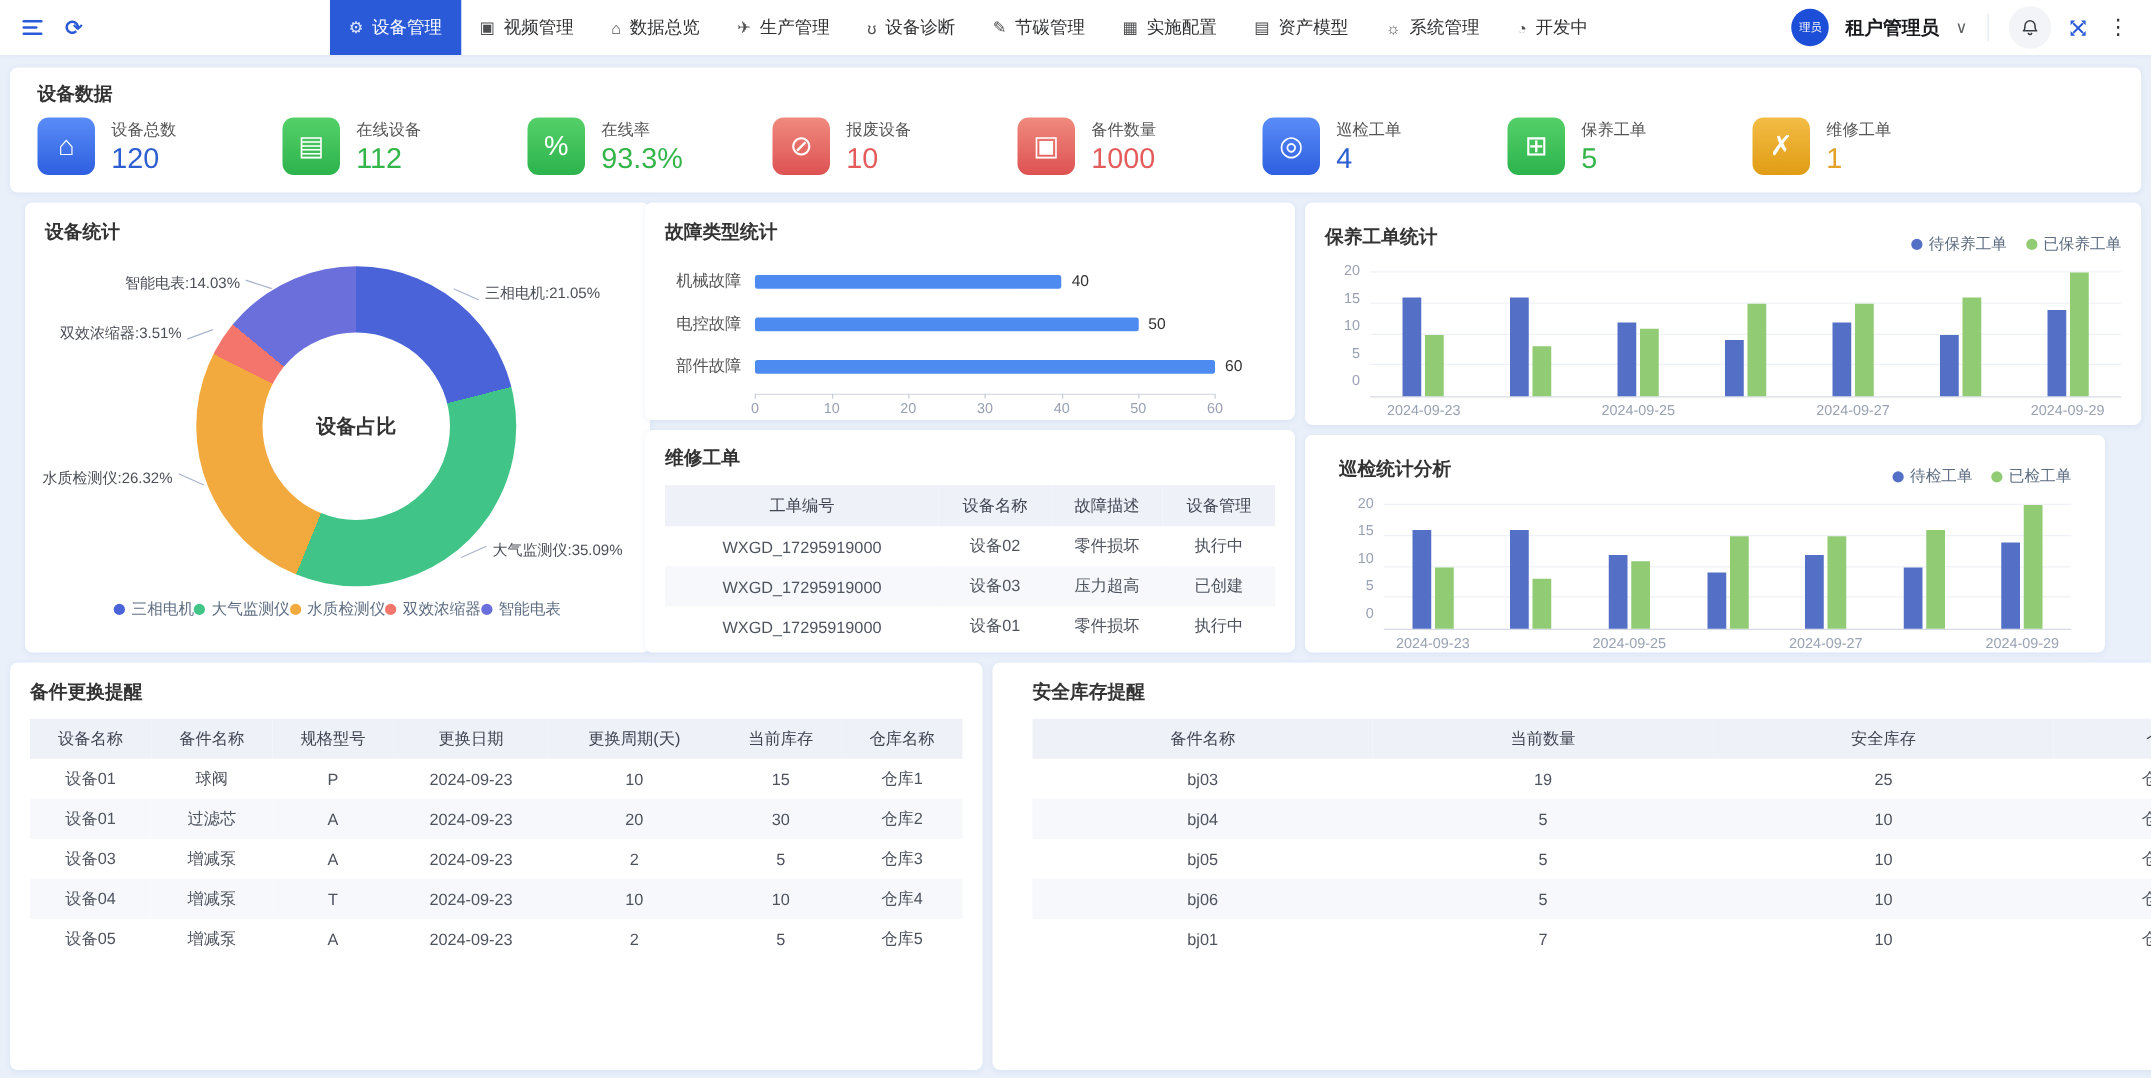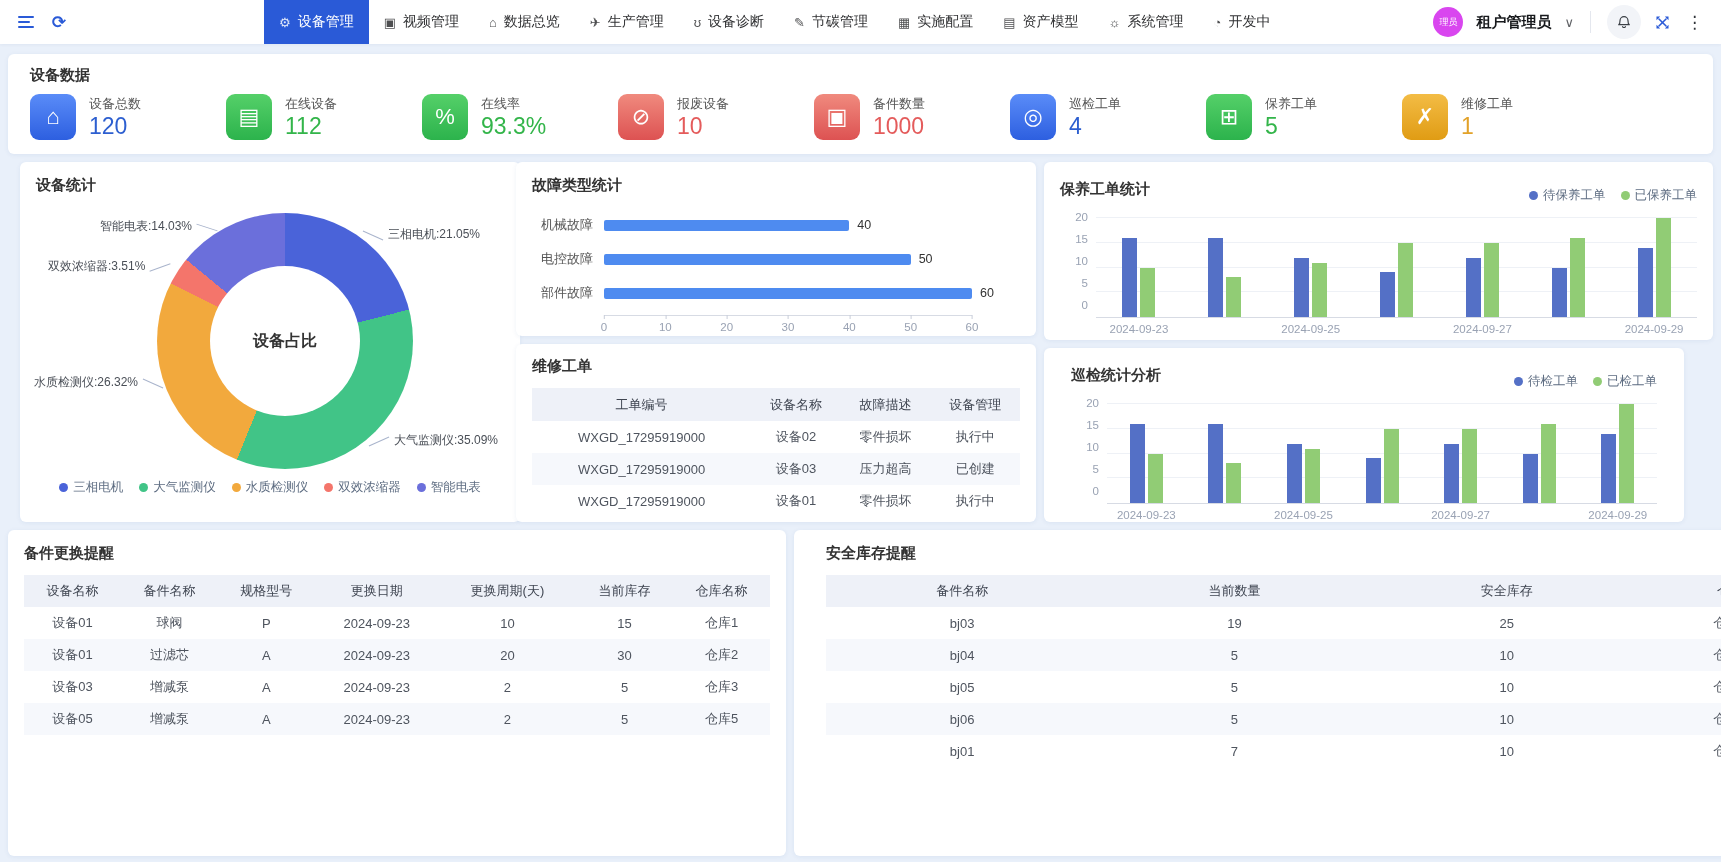--- a/index.html
+++ b/index.html
@@ -12,21 +12,21 @@
   .nav-left { display:flex; align-items:center; gap:18px; padding:0 18px; width:264px; }
   .ham { display:flex; flex-direction:column; gap:3px; cursor:pointer; }
   .ham i { display:block; height:2px; border-radius:1px; background:#2a5ad7; }
   .ham i:nth-child(1){width:16px}.ham i:nth-child(2){width:12px}.ham i:nth-child(3){width:16px}
   .refresh { color:#2a5ad7; font-size:17px; font-weight:bold; cursor:pointer; line-height:1; }
   .nav-menu { display:flex; align-items:stretch; }
   .nav-item { display:flex; align-items:center; gap:7px; padding:0 15px; font-size:14px; color:#303133; cursor:pointer; white-space:nowrap; }
   .nav-item.active { background:#2a5ad7; color:#fff; }
   .nav-ico { font-size:13px; opacity:.85; }
   .nav-right { margin-left:auto; display:flex; align-items:center; gap:13px; padding-right:16px; }
-  .avatar { width:30px; height:30px; border-radius:50%; background:#d946ef; color:#fff;
+  .avatar { width:30px; height:30px; border-radius:50%; background:#1d4ed8; color:#fff;
     font-size:9px; display:flex; align-items:center; justify-content:center; cursor:pointer; }
   .uname { font-size:15px; color:#17191c; font-weight:600; cursor:pointer; }
   .chev { color:#606266; font-size:13px; cursor:pointer; }
   .vdiv { width:1px; height:22px; background:#e4e7ee; margin:0 3px; }
   .bell-wrap { width:34px; height:34px; background:#f2f4f8; border-radius:50%;
     display:flex; align-items:center; justify-content:center; cursor:pointer; }
   .sq-btn { display:flex; align-items:center; justify-content:center; cursor:pointer; }
   .dots { color:#2f3338; font-size:17px; cursor:pointer; padding:0 2px; }
 
   
@@ -57,21 +57,21 @@
   .donut-ring { position:absolute; left:137px; top:51px; width:256px; height:256px; border-radius:50%; }
   .donut-hole { position:absolute; left:190px; top:104px; width:150px; height:150px; background:#fff; border-radius:50%;
     display:flex; align-items:center; justify-content:center; }
   .center-label { font-size:16px; font-weight:700; color:#333; }
   .callout { position:absolute; font-size:12px; color:#4a4f57; white-space:nowrap; }
   .co0{left:368px;top:64px}  .co1{left:374px;top:270px} .co2{left:14px;top:212px} .co3{left:28px;top:96px} .co4{left:80px;top:56px}
   .callout::before { content:""; position:absolute; width:22px; height:1px; background:#a9b4cc; top:9px; }
   .co0::before{left:-26px;transform:rotate(24deg)} .co1::before{left:-26px;transform:rotate(-24deg)}
   .co2::before{right:-26px;transform:rotate(24deg)} .co3::before{right:-26px;transform:rotate(-20deg)}
   .co4::before{right:-26px;transform:rotate(18deg)}
-  .donut-legend { position:absolute; left:0; right:0; top:304px; display:flex; justify-content:center; gap:16px; }
+  .donut-legend { position:absolute; left:0; right:0; top:304px; display:flex; justify-content:center; }
   .lg-item { display:flex; align-items:center; gap:5px; font-size:12.5px; color:#5e6d82; cursor:pointer;margin-top:13px; }
   .lg-dot { width:9px; height:9px; border-radius:50%; flex:none; }
 
   
   .h-chart { margin-top:13px; }
   .h-row { display:flex; align-items:center; height:34px; }
   .h-lab { width:72px; text-align:right; font-size:13px; color:#555; padding-right:11px; flex:none; }
   .h-track { position:relative; width:368px; height:11px; flex:none; }
   .h-bar { position:absolute; left:0; top:0; height:11px; border-radius:2px; }
   .h-val { position:absolute; top:-2px; font-size:12.5px; color:#333; }
@@ -524,20 +524,29 @@
           <tr>
             <td>设备03</td>
             <td>增减泵</td>
             <td>A</td>
             <td>2024-09-23</td>
             <td>2</td>
             <td>5</td>
             <td>仓库3</td>
           </tr>
           <tr>
+            <td>设备04</td>
+            <td>增减泵</td>
+            <td>T</td>
+            <td>2024-09-23</td>
+            <td>10</td>
+            <td>10</td>
+            <td>仓库4</td>
+          </tr>
+          <tr>
             <td>设备05</td>
             <td>增减泵</td>
             <td>A</td>
             <td>2024-09-23</td>
             <td>2</td>
             <td>5</td>
             <td>仓库5</td>
           </tr>
         </tbody>
       </table>

